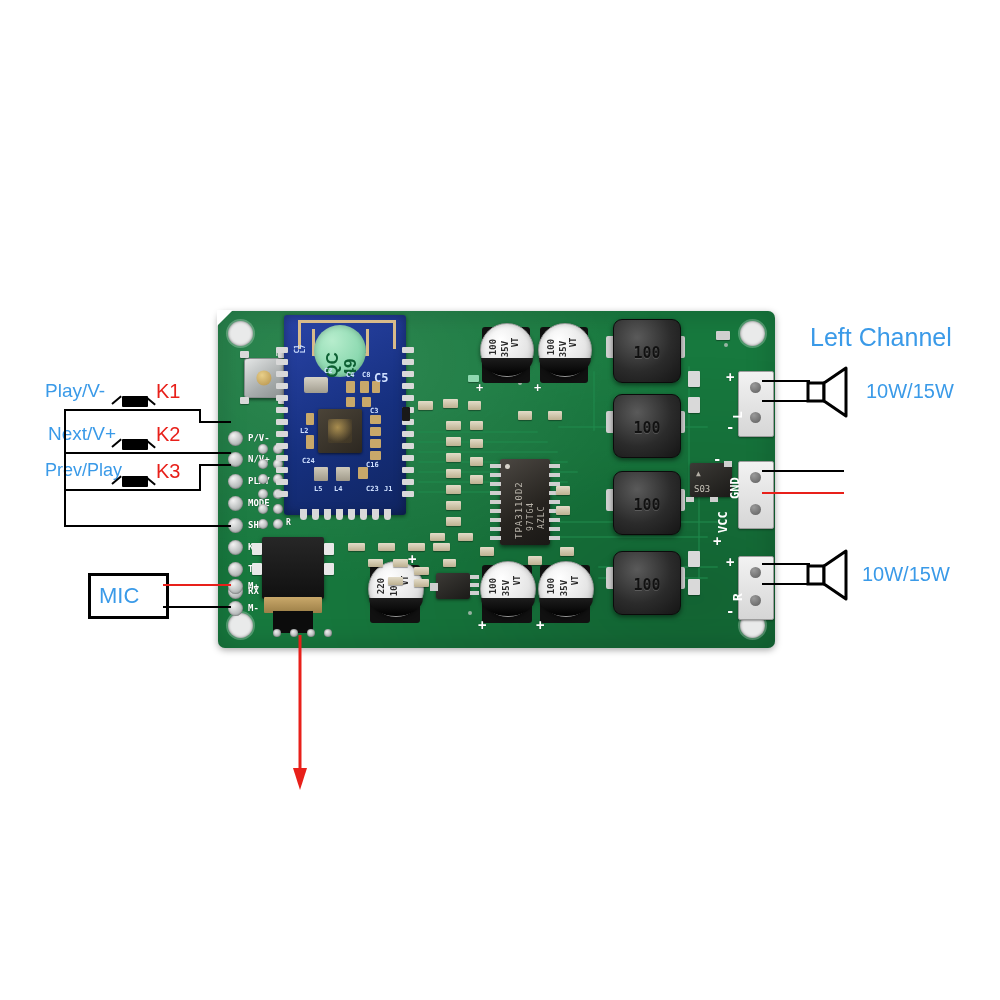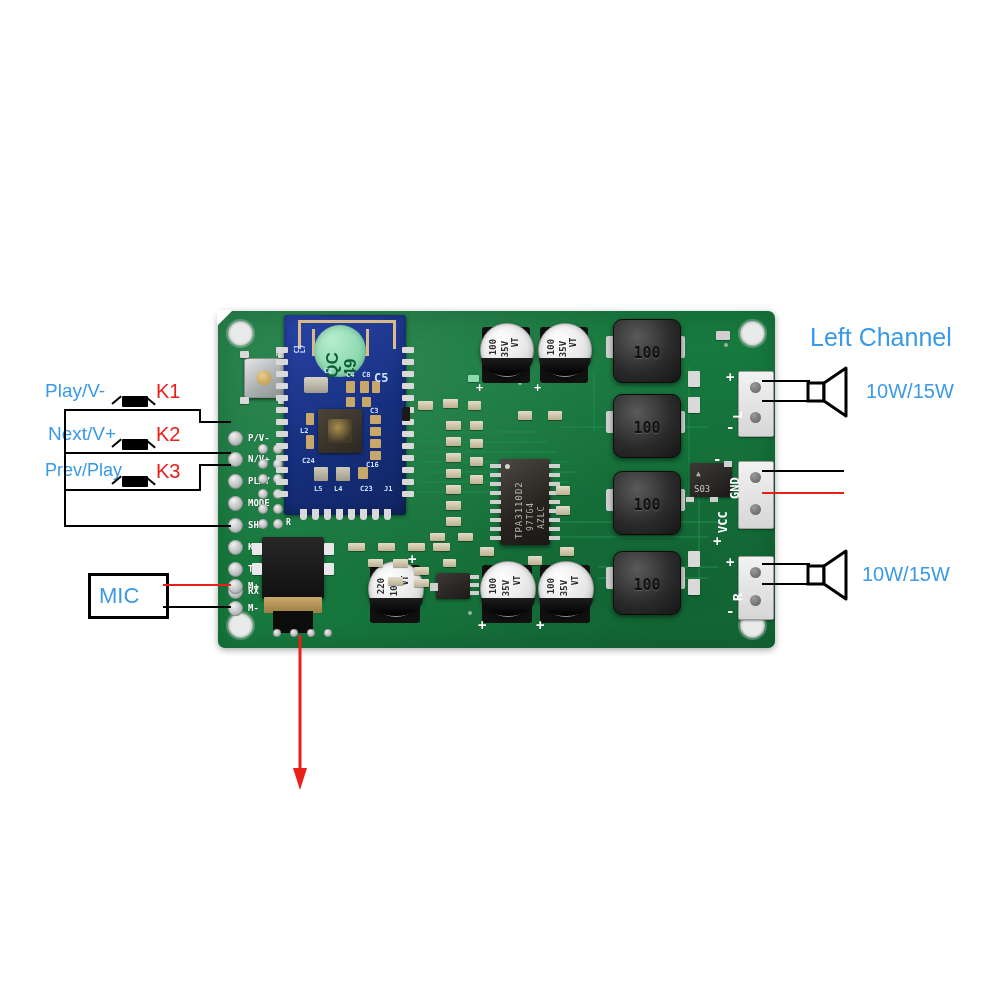--- a/index.html
+++ b/index.html
@@ -246,21 +246,21 @@
       <div class="btsilk" style="left:16px;top:112px;font-size:7px;">L2</div>
       <div class="btsilk" style="left:40px;top:52px;font-size:7px;">C2</div>
       <div class="btsilk" style="left:62px;top:56px;font-size:7px;">C4</div>
       <div class="btsilk" style="left:78px;top:56px;font-size:7px;">C8</div>
       <div class="btsilk" style="left:90px;top:56px;font-size:12px;">C5</div>
       <div class="btsilk" style="left:86px;top:92px;font-size:7px;">C3</div>
       <div class="btsilk" style="left:18px;top:142px;font-size:7px;">C24</div>
       <div class="btsilk" style="left:82px;top:146px;font-size:7px;">C16</div>
       <div class="btsilk" style="left:30px;top:170px;font-size:7px;">L5</div>
       <div class="btsilk" style="left:50px;top:170px;font-size:7px;">L4</div>
-      <div class="btsilk" style="left:76px;top:170px;font-size:7px;">C23</div>
+      <div class="btsilk" style="left:82px;top:170px;font-size:7px;">C23</div>
       <div class="btsilk" style="left:100px;top:170px;font-size:7px;">J1</div>
     </div>
 
     <div>
       <div class="btpin" style="left:58px;top:36px;width:12px;height:6px;"></div>
       <div class="btpin" style="left:58px;top:48px;width:12px;height:6px;"></div>
       <div class="btpin" style="left:58px;top:60px;width:12px;height:6px;"></div>
       <div class="btpin" style="left:58px;top:72px;width:12px;height:6px;"></div>
       <div class="btpin" style="left:58px;top:84px;width:12px;height:6px;"></div>
       <div class="btpin" style="left:58px;top:96px;width:12px;height:6px;"></div>

